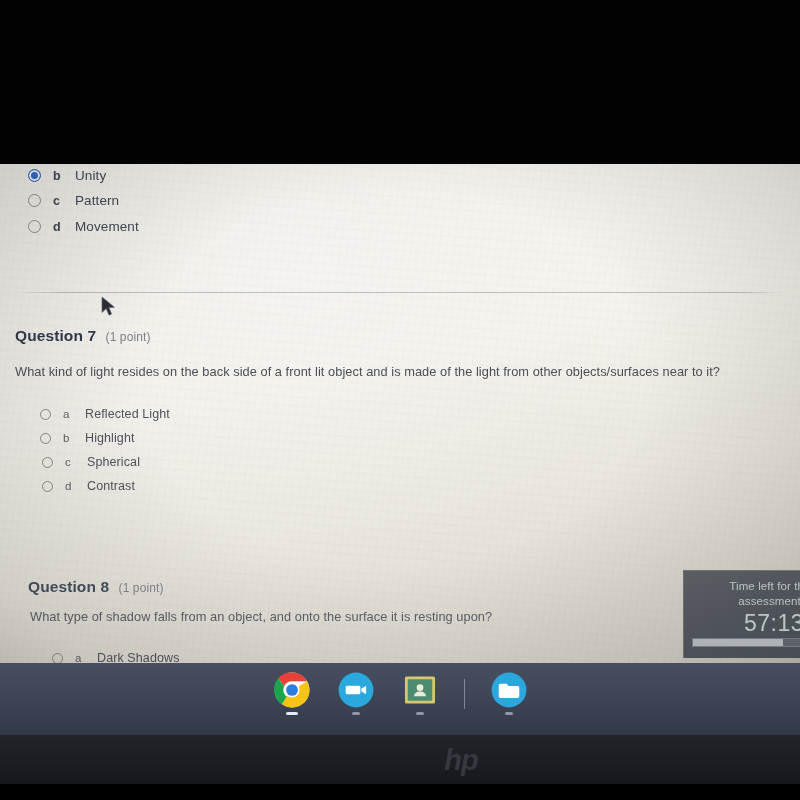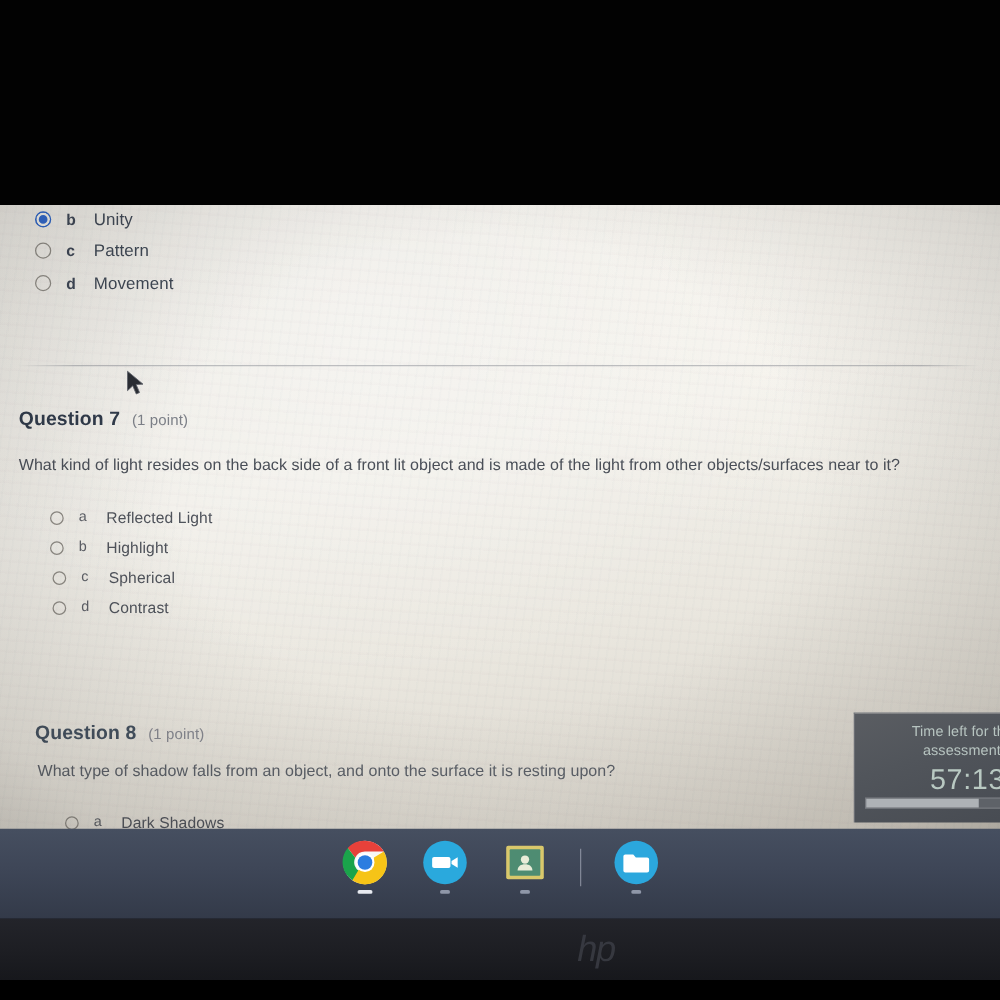--- a/index.html
+++ b/index.html
@@ -259,24 +259,24 @@
     overflow: hidden;
   }
   #hp-logo {
     position: absolute;
     left: 430px;
     top: 3px;
     width: 62px;
     height: 44px;
     color: #3b3d45;
     font-style: italic;
-    font-weight: 400;
+    font-weight: 700;
     font-size: 29px;
     line-height: 44px;
-    text-align: right;
+    text-align: center;
     letter-spacing: -1px;
     opacity: 0.85;
   }
   #bottom-black {
     position: absolute;
     left: 0;
     top: 784px;
     width: 800px;
     height: 16px;
     background: #000;

